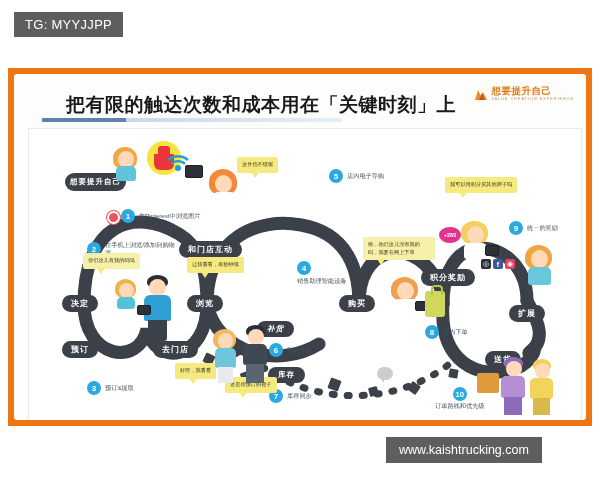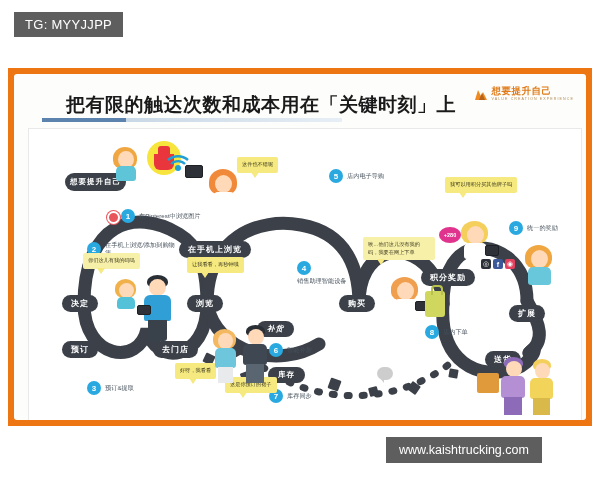--- a/index.html
+++ b/index.html
@@ -122,21 +122,21 @@
       <div class="boxicon" style="left:340px;top:258px;width:9px;height:9px;transform:rotate(-15deg);"></div>
       <div class="boxicon" style="left:380px;top:254px;width:10px;height:10px;transform:rotate(35deg);"></div>
       <div class="boxicon" style="left:420px;top:240px;width:9px;height:9px;transform:rotate(10deg);"></div>
       <div class="boxicon" style="left:175px;top:225px;width:10px;height:10px;transform:rotate(25deg);"></div>
       <div class="boxicon" style="left:212px;top:243px;width:9px;height:9px;transform:rotate(-20deg);"></div>
 
       <div class="node" style="left:33px;top:166px;">决定</div>
       <div class="node" style="left:158px;top:166px;">浏览</div>
       <div class="node" style="left:33px;top:212px;">预订</div>
       <div class="node" style="left:124px;top:212px;">去门店</div>
-      <div class="node" style="left:150px;top:112px;">在手机上浏览</div>
+      <div class="node" style="left:150px;top:112px;">和门店互动</div>
       <div class="node" style="left:310px;top:166px;">购买</div>
       <div class="node" style="left:392px;top:140px;">积分奖励</div>
       <div class="node" style="left:480px;top:176px;">扩展</div>
       <div class="node" style="left:456px;top:222px;">送货</div>
       <div class="pill" style="left:228px;top:192px;font-style:italic;">补货</div>
       <div class="pill" style="left:239px;top:238px;">库存</div>
 
       <div class="stepmark" style="left:92px;top:80px;">
         <span class="stepnum">1</span>
         <span class="steptxt">在Pinterest中浏览图片</span>
@@ -165,20 +165,24 @@
         <span class="stepnum">7</span>
         <span class="steptxt" style="max-width:none;">库存同步</span>
       </div>
       <div class="stepmark" style="left:396px;top:196px;">
         <span class="stepnum">8</span>
         <span class="steptxt" style="max-width:none;">店内下单</span>
       </div>
       <div class="stepmark" style="left:480px;top:92px;">
         <span class="stepnum">9</span>
         <span class="steptxt" style="max-width:none;">统一的奖励</span>
+      </div>
+      <div class="stepmark" style="left:406px;top:258px;flex-direction:column;gap:1px;align-items:center;">
+        <span class="stepnum">10</span>
+        <span class="steptxt" style="max-width:none;">订单路线和优先级</span>
       </div>
 
       <div class="node" style="left:36px;top:44px;font-size:7.5px;border-radius:10px;padding:4px 5px;">想要提升自己</div>
       <div class="bubble" style="left:208px;top:28px;">这件也不错呢</div>
       <div class="bubble b-pale" style="left:54px;top:124px;">你们这儿有我的码吗</div>
       <div class="bubble" style="left:158px;top:128px;">让我看看，再秒钟哦</div>
       <div class="bubble" style="left:196px;top:248px;">这是你预订的裙子</div>
       <div class="bubble" style="left:146px;top:234px;">好呀，我看看</div>
       <div class="bubble b-pale" style="left:334px;top:108px;">唉…他们这儿没有我的码，我要在网上下单</div>
       <div class="bubble" style="left:416px;top:48px;max-width:96px;">我可以用积分买其他牌子吗</div>

